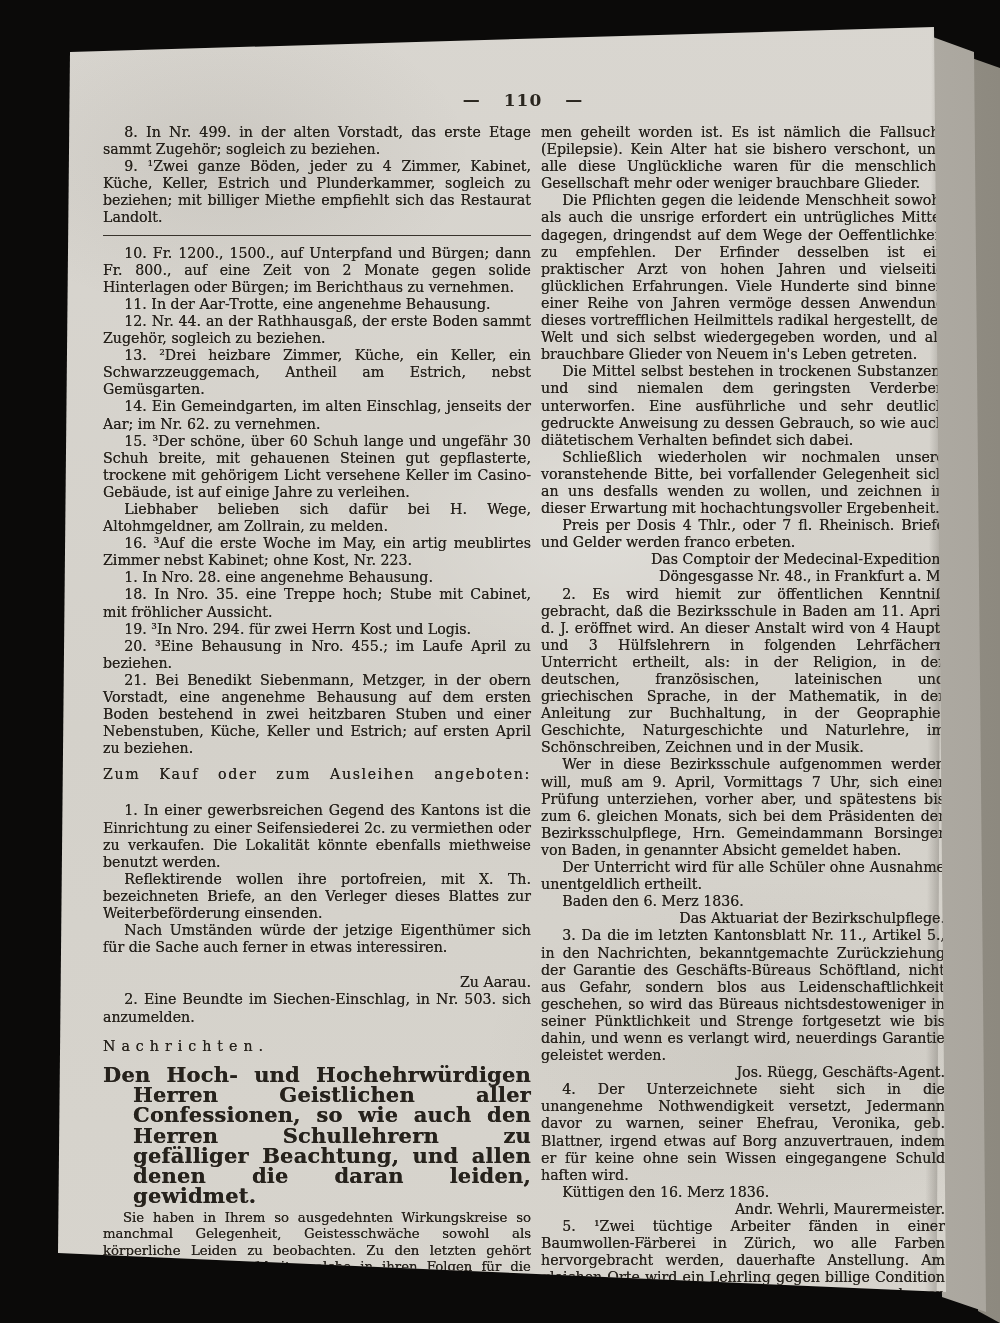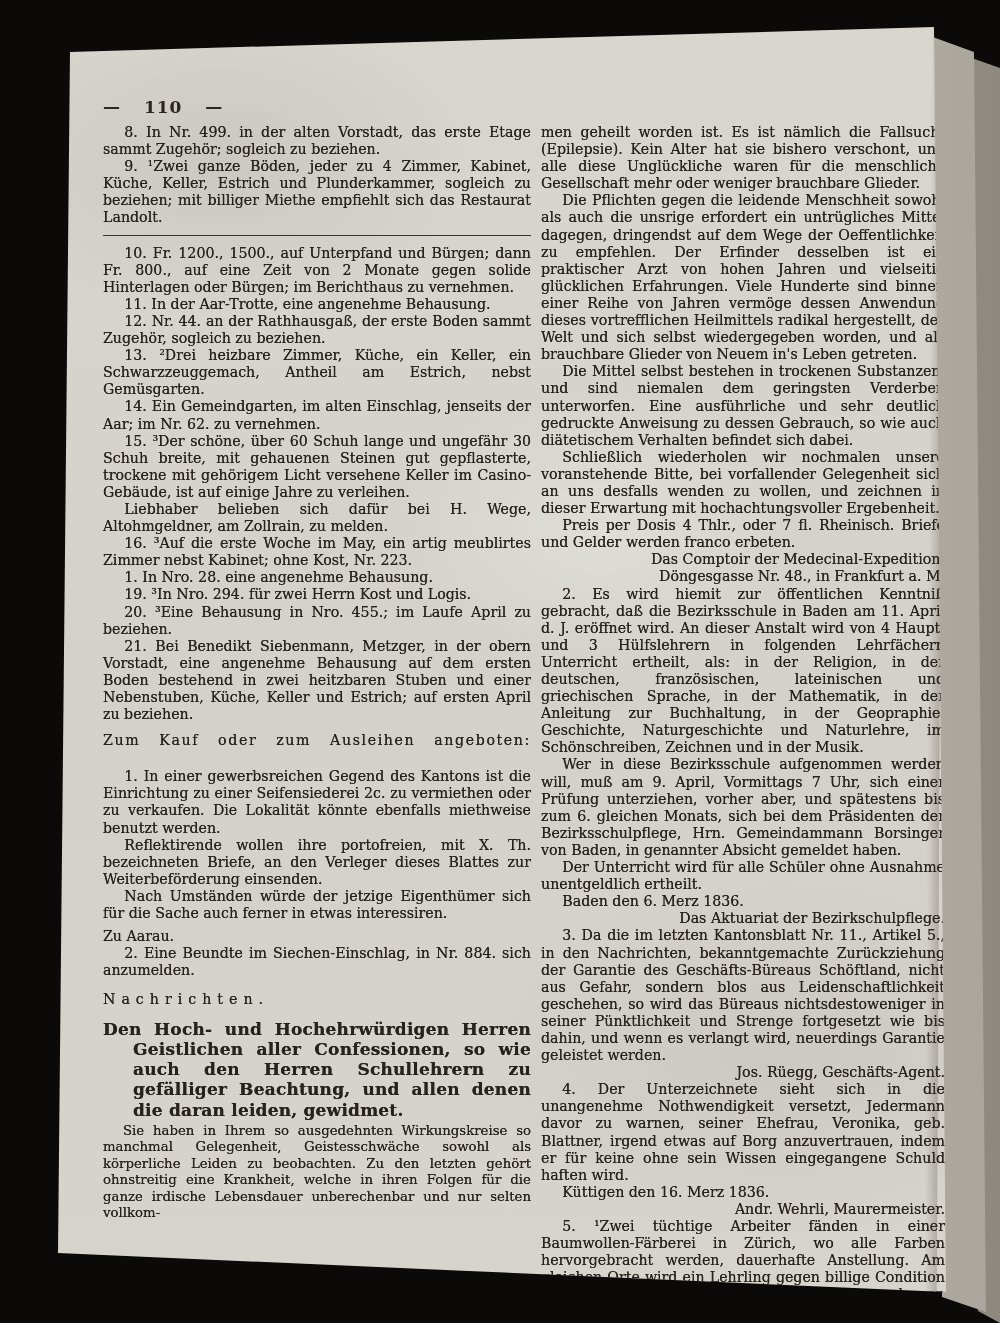--- a/index.html
+++ b/index.html
@@ -32,39 +32,39 @@
       radial-gradient(ellipse 500px 300px at 78% 80%, rgba(90,84,74,.08), rgba(0,0,0,0) 60%),
       radial-gradient(ellipse 300px 200px at 60% 40%, rgba(255,255,255,.25), rgba(0,0,0,0) 70%),
       linear-gradient(180deg,#d9d6d0,#d4d1ca 55%,#d7d4cd);
   }
   .paper::after{ 
     content:"";position:absolute;top:20px;bottom:20px;left:928px;width:12px;
     background:linear-gradient(90deg,rgba(0,0,0,0),rgba(60,55,48,.25));
     transform:rotate(.3deg);
   }
   .page-number{
-    position:absolute;left:103px;top:97px;width:840px;
-    text-align:left;color:#2a261f;
+    position:absolute;left:103px;top:90px;width:840px;
+    text-align:center;color:#2a261f;
     font-size:17px;letter-spacing:1px;word-spacing:16px;font-weight:bold;
   }
   .columns{
     position:absolute;left:103px;top:124px;width:842px;
     display:flex;gap:10px;color:#26221c;
   }
   .col{width:428px;font-size:14.2px;line-height:17.1px;
     text-shadow:0 0 .5px rgba(38,32,25,.85);}
   .col.right-col{width:404px;}
   .col p{margin:0;text-align:justify;text-indent:1.5em;}
   p.noindent{text-indent:0;}
-  p.center{text-align:left;text-indent:0;margin-top:6px;}
+  p.center{text-align:right;text-indent:0;margin-top:18px;}
   p.center-spaced{text-align:left;text-indent:0;letter-spacing:6px;margin:12px 0 10px;}
   p.spread{text-indent:0;letter-spacing:1.6px;word-spacing:5px;
     text-align:justify;text-align-last:justify;margin:9px 0 19px;}
   p.bigheading{
-    font-size:17px;line-height:20.3px;font-weight:bold;
+    font-size:21px;line-height:20.3px;font-weight:bold;
     padding-left:30px;text-indent:-30px;text-align:justify;
     margin:7px 0 3px;letter-spacing:.2px;
   }
   p.small{font-size:13.3px;line-height:16.4px;}
   p.rightalign{text-align:right;text-indent:0;}
   hr.rule{border:0;border-top:1.6px solid #38332c;margin:8px 0 9px;width:100%;}
 </style>
 </head>
 <body>
 
@@ -80,29 +80,30 @@
           <hr class="rule">
           <p class="item">10. Fr. 1200., 1500., auf Unterpfand und Bürgen; dann Fr. 800., auf eine Zeit von 2 Monate gegen solide Hinterlagen oder Bürgen; im Berichthaus zu vernehmen.</p>
           <p class="item">11. In der Aar-Trotte, eine angenehme Behausung.</p>
           <p class="item">12. Nr. 44. an der Rathhausgaß, der erste Boden sammt Zugehör, sogleich zu beziehen.</p>
           <p class="item">13. ²Drei heizbare Zimmer, Küche, ein Keller, ein Schwarzzeuggemach, Antheil am Estrich, nebst Gemüsgarten.</p>
           <p class="item">14. Ein Gemeindgarten, im alten Einschlag, jenseits der Aar; im Nr. 62. zu vernehmen.</p>
           <p class="item">15. ³Der schöne, über 60 Schuh lange und ungefähr 30 Schuh breite, mit gehauenen Steinen gut gepflasterte, trockene mit gehörigem Licht versehene Keller im Casino-Gebäude, ist auf einige Jahre zu verleihen.</p>
           <p class="item">Liebhaber belieben sich dafür bei H. Wege, Altohmgeldner, am Zollrain, zu melden.</p>
           <p class="item">16. ³Auf die erste Woche im May, ein artig meublirtes Zimmer nebst Kabinet; ohne Kost, Nr. 223.</p>
           <p class="item">1. In Nro. 28. eine angenehme Behausung.</p>
+          <p class="item">18. In Nro. 35. eine Treppe hoch; Stube mit Cabinet, mit fröhlicher Aussicht.</p>
           <p class="item">19. ³In Nro. 294. für zwei Herrn Kost und Logis.</p>
           <p class="item">20. ³Eine Behausung in Nro. 455.; im Laufe April zu beziehen.</p>
           <p class="item">21. Bei Benedikt Siebenmann, Metzger, in der obern Vorstadt, eine angenehme Behausung auf dem ersten Boden bestehend in zwei heitzbaren Stuben und einer Nebenstuben, Küche, Keller und Estrich; auf ersten April zu beziehen.</p>
           <p class="spread">Zum Kauf oder zum Ausleihen angeboten:</p>
           <p class="item">1. In einer gewerbsreichen Gegend des Kantons ist die Einrichtung zu einer Seifensiederei 2c. zu vermiethen oder zu verkaufen. Die Lokalität könnte ebenfalls miethweise benutzt werden.</p>
           <p class="item">Reflektirende wollen ihre portofreien, mit X. Th. bezeichneten Briefe, an den Verleger dieses Blattes zur Weiterbeförderung einsenden.</p>
           <p class="item">Nach Umständen würde der jetzige Eigenthümer sich für die Sache auch ferner in etwas interessiren.</p>
           <p class="center">Zu Aarau.</p>
-          <p class="item">2. Eine Beundte im Siechen-Einschlag, in Nr. 884. sich anzumelden.</p>
+          <p class="item">2. Eine Beundte im Siechen-Einschlag, in Nr. 503. sich anzumelden.</p>
           <p class="center-spaced">Nachrichten.</p>
           <p class="bigheading">Den Hoch- und Hochehrwürdigen Herren Geistlichen aller Confessionen, so wie auch den Herren Schullehrern zu gefälliger Beachtung, und allen denen die daran leiden, gewidmet.</p>
           <p class="small">Sie haben in Ihrem so ausgedehnten Wirkungskreise so manchmal Gelegenheit, Geistesschwäche sowohl als körperliche Leiden zu beobachten. Zu den letzten gehört ohnstreitig eine Krankheit, welche in ihren Folgen für die ganze irdische Lebensdauer unberechenbar und nur selten vollkom-</p>
         </div>
       <div class="col right-col">
           <p class="noindent">men geheilt worden ist.  Es ist nämlich die Fallsucht (Epilepsie).  Kein Alter hat sie bishero verschont, und alle diese Unglückliche waren für die menschliche Gesellschaft mehr oder weniger brauchbare Glieder.</p>
           <p class="item">Die Pflichten gegen die leidende Menschheit sowohl als auch die unsrige erfordert ein untrügliches Mittel dagegen, dringendst auf dem Wege der Oeffentlichkeit zu empfehlen. Der Erfinder desselben ist ein praktischer Arzt von hohen Jahren und vielseitig glücklichen Erfahrungen.  Viele Hunderte sind binnen einer Reihe von Jahren vermöge dessen Anwendung dieses vortrefflichen Heilmittels radikal hergestellt, der Welt und sich selbst wiedergegeben worden, und als brauchbare Glieder von Neuem in's Leben getreten.</p>
           <p class="item">Die Mittel selbst bestehen in trockenen Substanzen, und sind niemalen dem geringsten Verderben unterworfen.  Eine ausführliche und sehr deutlich gedruckte Anweisung zu dessen Gebrauch, so wie auch diätetischem Verhalten befindet sich dabei.</p>
           <p class="item">Schließlich wiederholen wir nochmalen unsere voranstehende Bitte, bei vorfallender Gelegenheit sich an uns desfalls wenden zu wollen, und zeichnen in dieser Erwartung mit hochachtungsvoller Ergebenheit.</p>
           <p class="item">Preis per Dosis 4 Thlr., oder 7 fl. Rheinisch.  Briefe und Gelder werden franco erbeten.</p>

